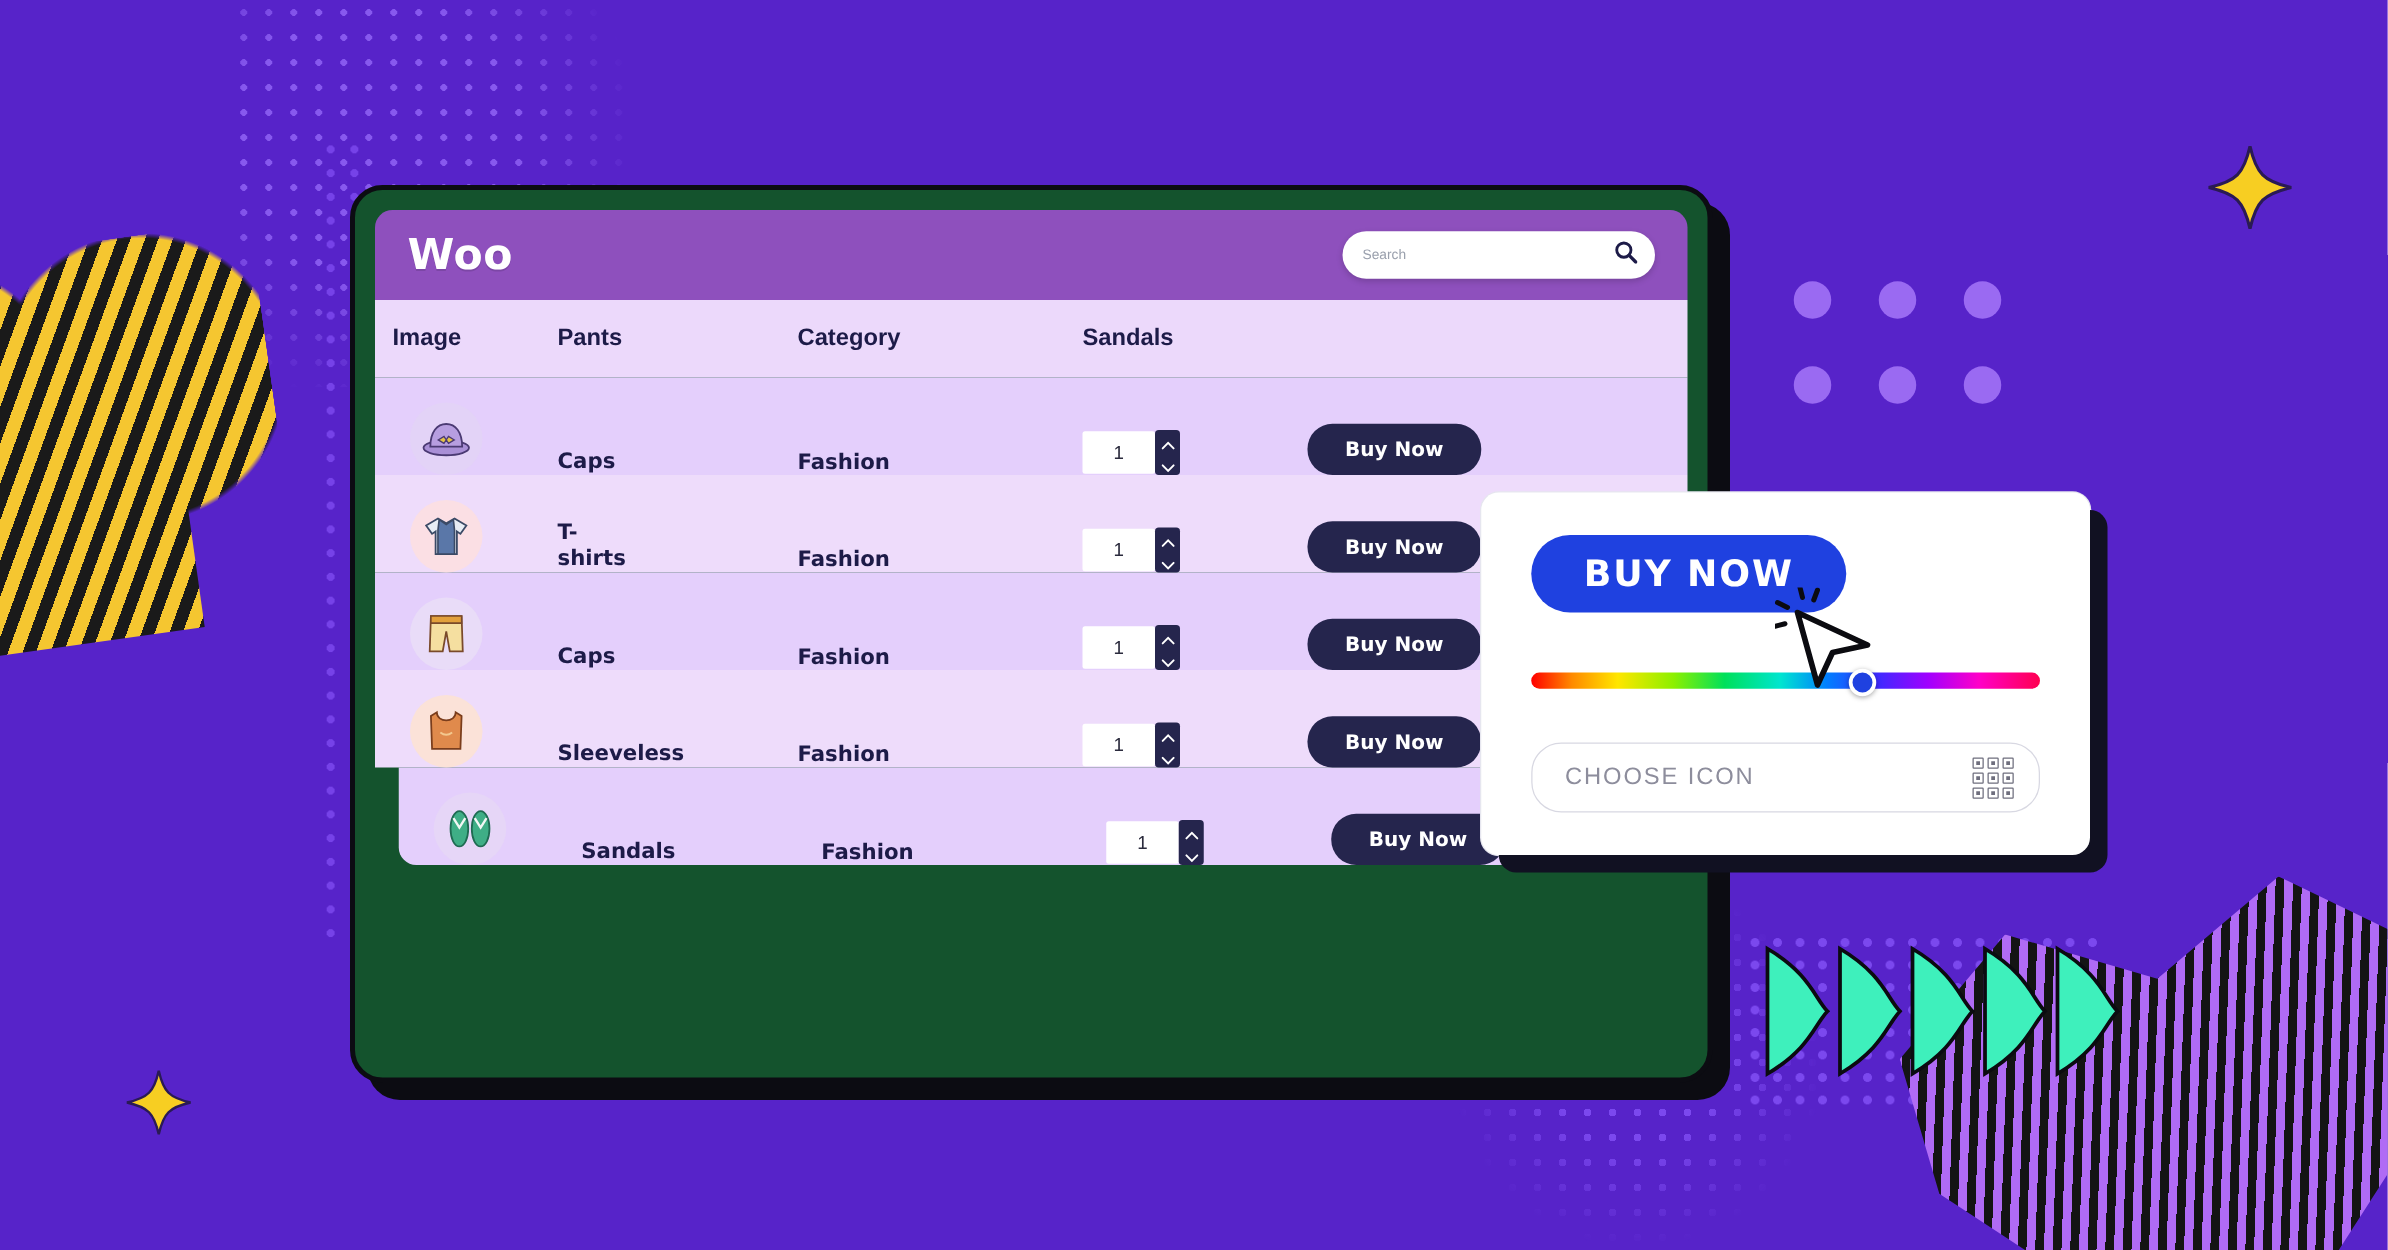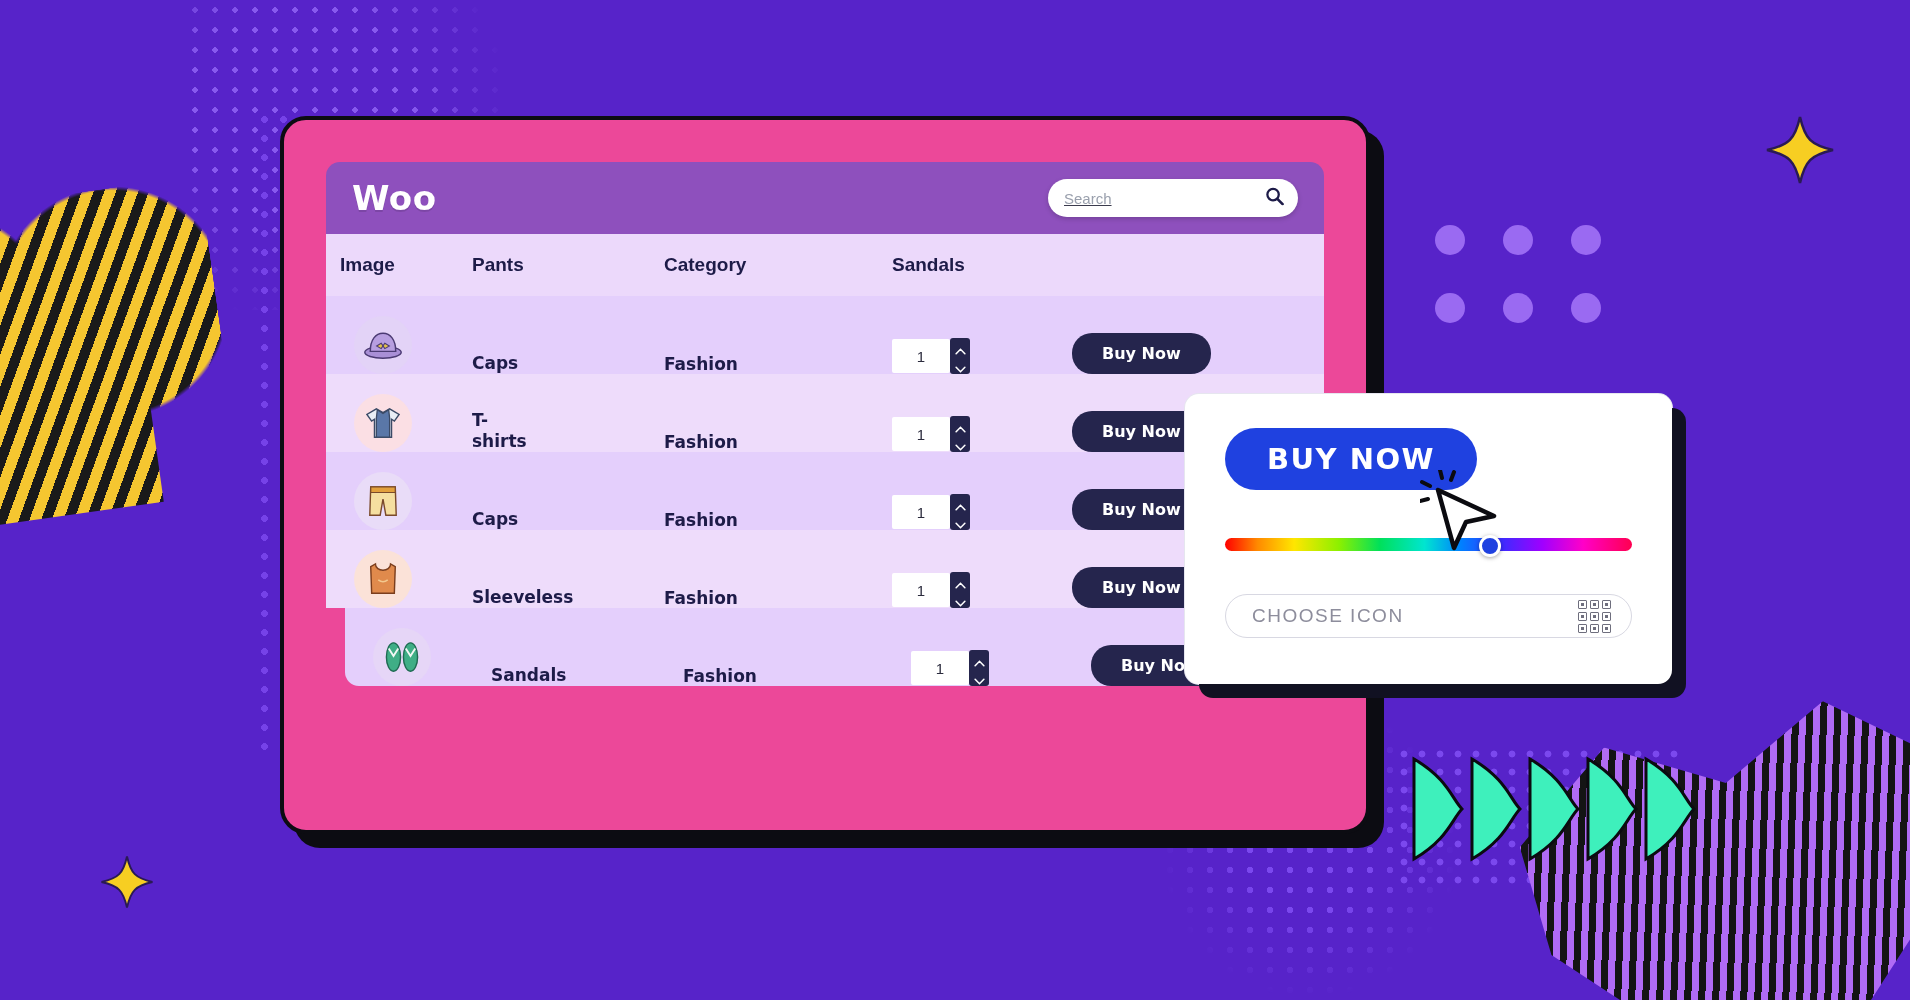--- a/index.html
+++ b/index.html
@@ -100,27 +100,27 @@
   .star-2 { left: 100px; top: 855px; }
 
   
   .arrows { left: 1410px; top: 755px; display: flex; gap: 4px; }
   .arrow-sh { position: relative; width: 54px; height: 108px; }
   .arrow-sh svg { position: absolute; left: 0; top: 0; }
 
   
   .device {
     position: absolute;
-    left: 280px; top: 116px;
+    left: 280px; top: 148px;
     width: 1090px; height: 718px;
-    background: #ec4899;
+    background: #14532d;
     border: 4px solid #0c0c12;
     border-radius: 26px;
     box-shadow: 14px 14px 0 #0c0c12;
-    padding: 42px;
+    padding: 16px;
     overflow: hidden;
   }
 
   .app-header {
     height: 72px;
     background: #8e50bd;
     border-radius: 14px 14px 0 0;
     display: flex;
     align-items: center;
     justify-content: space-between;
@@ -138,22 +138,22 @@
     position: relative;
     width: 250px; height: 38px;
     background: #ffffff;
     border-radius: 19px;
     display: flex; align-items: center;
     padding: 0 16px;
     box-shadow: 0 2px 5px rgba(0,0,0,.18);
   }
   .searchbox input {
     border: 0; outline: 0; background: transparent;
-    font-size: 15px; color: #3b3b4d;
-    width: 100%; font-family: "Liberation Sans", sans-serif; text-decoration: underline;
+    font-size: 11px; color: #3b3b4d;
+    width: 100%; font-family: "Liberation Sans", sans-serif;
   }
   .searchbox input::placeholder { color: #9aa0ad; }
   .search-icon { position: absolute; right: 14px; top: 50%; transform: translateY(-50%); }
 
   
   .thead {
     display: flex; align-items: center;
     height: 62px;
     background: #ecd9fb;
     padding: 0 0 0 14px;
@@ -252,21 +252,21 @@
     width: 22px; height: 22px; margin-left: -11px;
     transform: translateY(-50%);
     border-radius: 50%; background: #1f41e0;
     border: 3px solid #ffffff;
     box-shadow: 0 1px 4px rgba(0,0,0,.35);
     cursor: pointer;
   }
 
   .icon-field {
     margin-top: 40px;
-    height: 44px;
+    height: 56px;
     border: 1.5px solid #d8d8e2;
     border-radius: 24px;
     display: flex; align-items: center; justify-content: space-between;
     padding: 0 20px 0 26px;
   }
   .icon-field span.lbl {
     color: #8d8d9c; font-size: 19px; letter-spacing: 1.5px;
     font-family: "Liberation Sans", sans-serif;
   }
   .grid-icon { display: grid; grid-template-columns: repeat(3, 9px); gap: 3px; }

